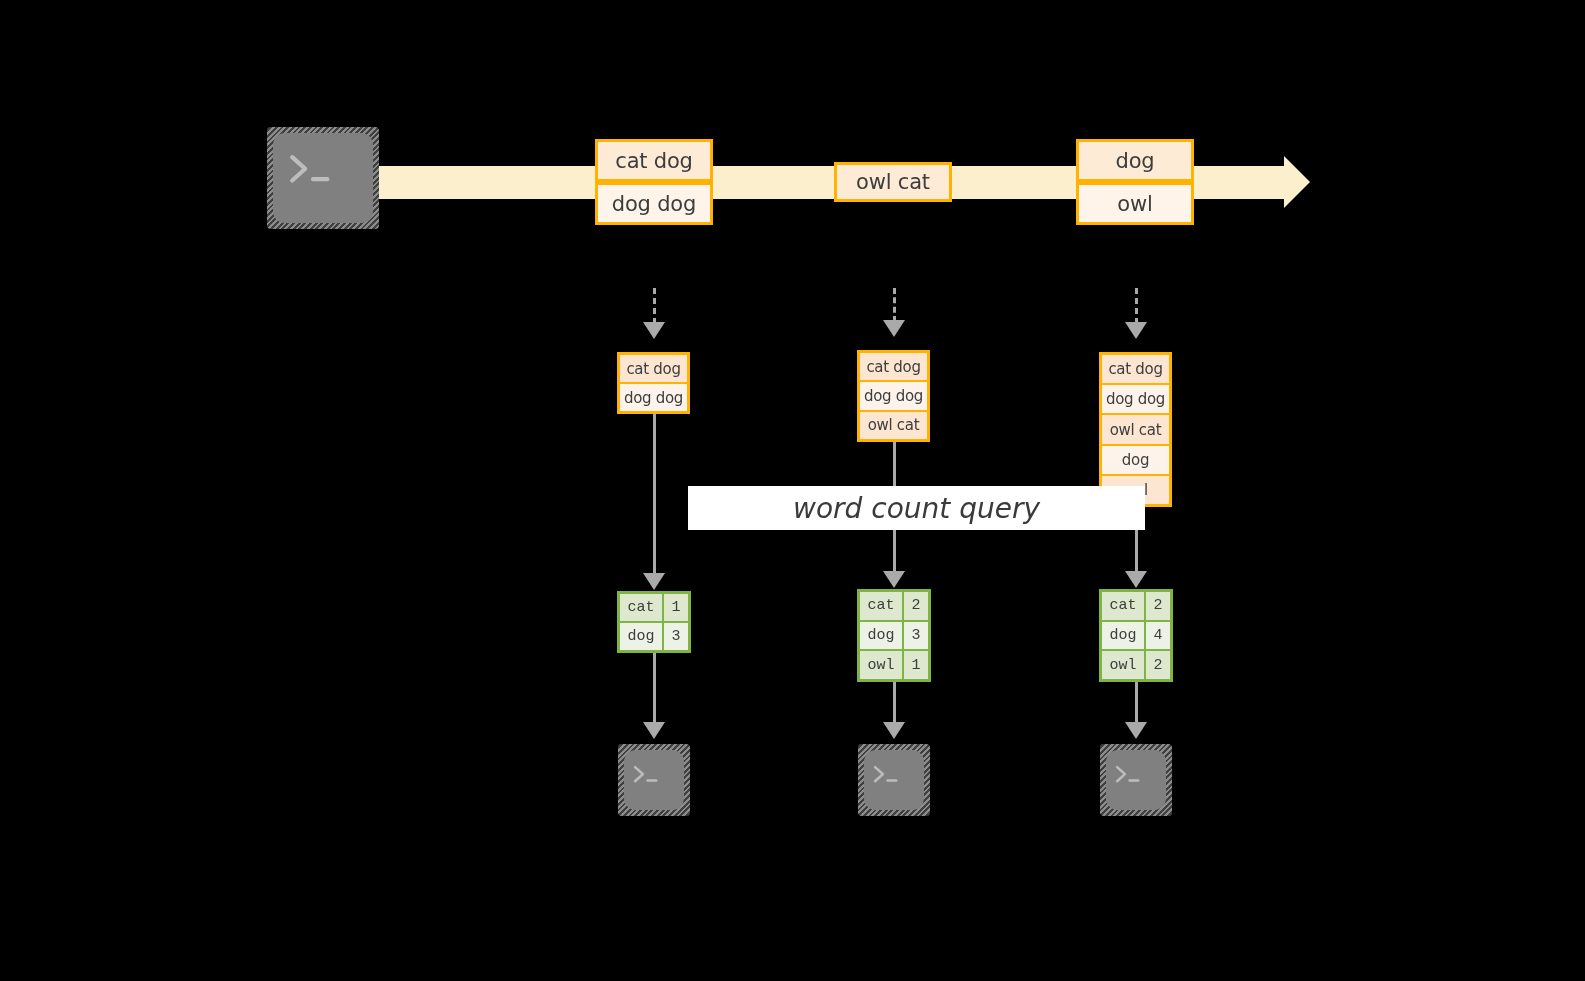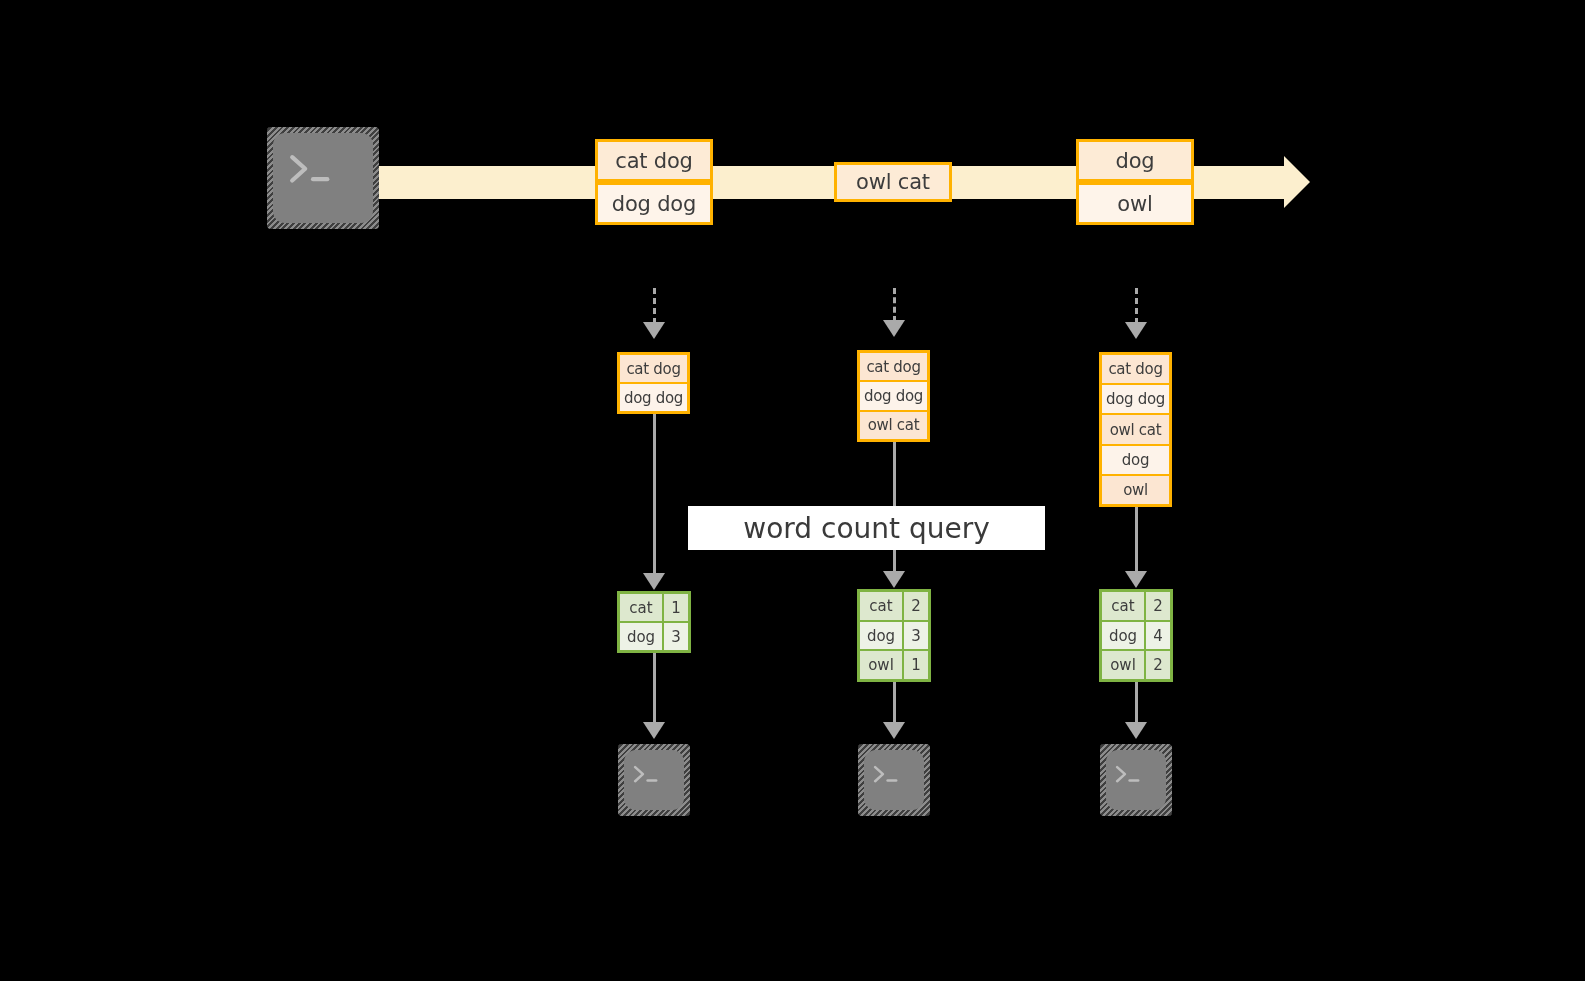--- a/index.html
+++ b/index.html
@@ -99,20 +99,21 @@
   .ostack .row:last-child { border-bottom: none; }
 
   
   .gtable {
     position: absolute;
     box-sizing: border-box;
     border: 3px solid #7FB343;
     display: flex;
     flex-direction: column;
     background: #DFE9D2;
+    font-family: Liberation Mono, monospace;
   }
   .gtable .grow {
     box-sizing: border-box;
     flex: 1 1 0;
     display: flex;
     border-bottom: 2px solid #7FB343;
   }
   .gtable .grow:last-child { border-bottom: none; }
   .gtable .gcell {
     box-sizing: border-box;
@@ -324,17 +325,17 @@
 
   <div class="terminal" style="left:1100px; top:712px; width:72px; height:72px;">
     <div class="terminal-inner">
       <svg viewBox="0 0 40 26">
         <path d="M4 4 L14 13 L4 22" fill="none" stroke="#BDBDBD" stroke-width="3.2" stroke-linecap="round" stroke-linejoin="round"></path>
         <path d="M20 21 L31 21" fill="none" stroke="#BDBDBD" stroke-width="3.2" stroke-linecap="round"></path>
       </svg>
     </div>
   </div>
 
-  <div class="banner" style="left:688px; top:474px; width:357px; height:44px; font-size:28px;">
+  <div class="banner" style="left:688px; top:454px; width:457px; height:44px; font-size:28px;font-style:italic;">
     <span>word count query</span>
   </div>
 
 </div>
 
 </body></html>

